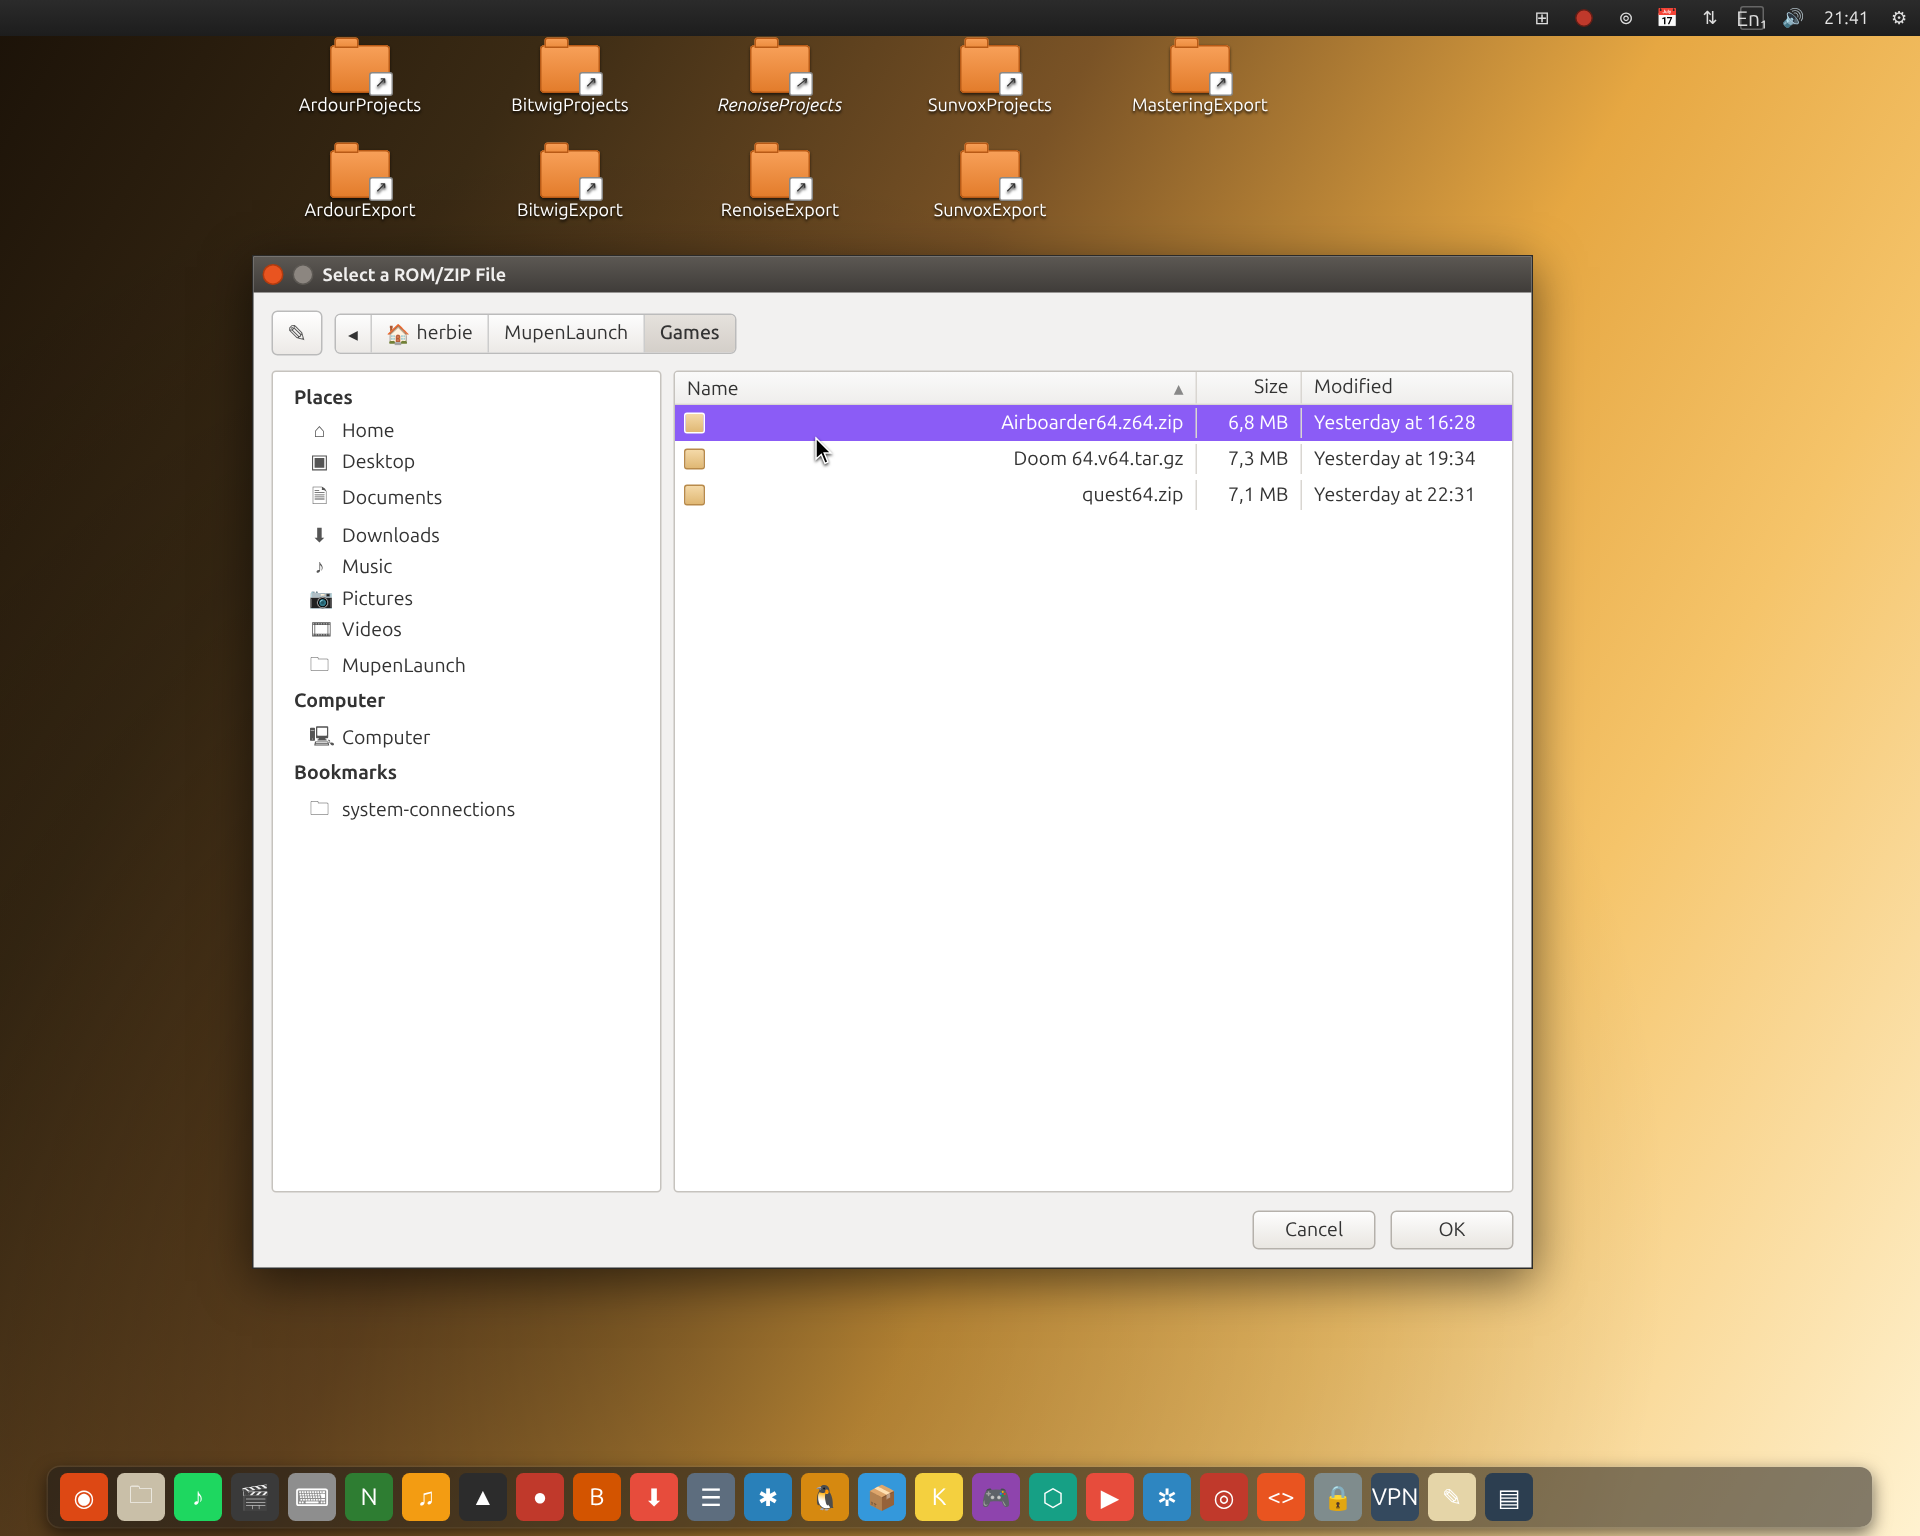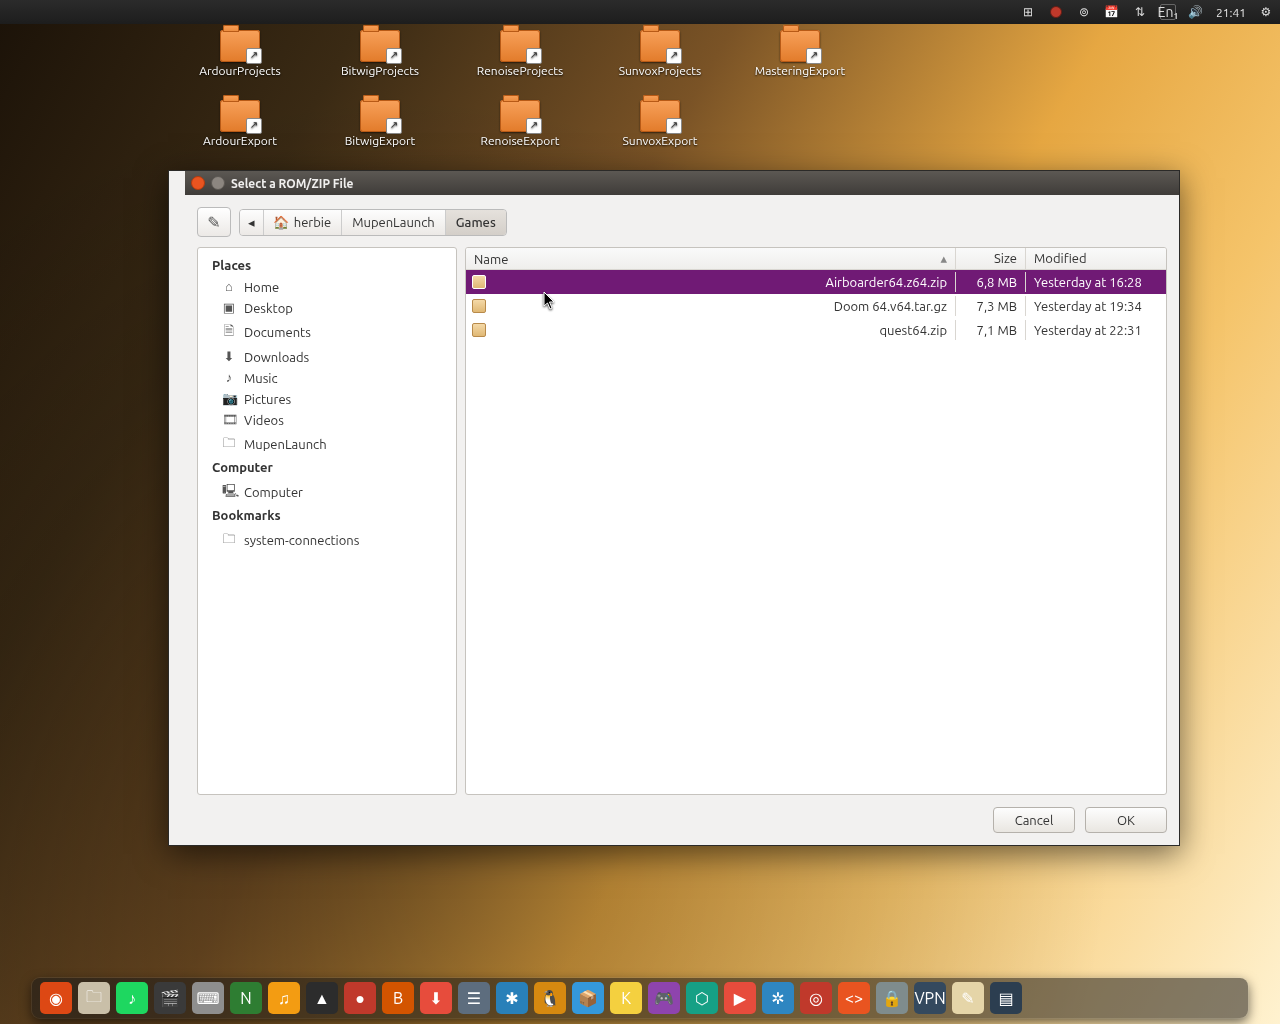--- a/index.html
+++ b/index.html
@@ -41,24 +41,23 @@
   box-shadow:inset 0 0 0 1px #b85a16;
 }
 .dicon .folder::after{
   content:"↗";position:absolute;bottom:-2px;right:-2px;
   background:#fff;color:#333;width:14px;height:14px;font-size:10px;
   border:1px solid #888;border-radius:2px;line-height:12px;text-align:center;
 }
 
 
 #dialog{
-  position:absolute; left:168px; top:170px; width:1012px; height:676px;
+  position:absolute; left:168px; top:170px; width:854px; height:676px;
   background:#f2f1f0; border:1px solid #2b2a28;
   box-shadow:0 8px 30px rgba(0,0,0,.55);
-  padding-left:16px;
 }
 #titlebar{
   height:24px; background:linear-gradient(#5c5853,#3f3c39);
   display:flex; align-items:center; gap:6px; padding:0 6px;
   color:#f0efee; font-size:12px; font-weight:bold;
 }
 .wmbtn{width:14px;height:14px;border-radius:50%;display:inline-block}
 .wmbtn.close{background:#e95420;border:1px solid #b33b0e}
 .wmbtn.min{background:#8c8680;border:1px solid #5c5853}
 
@@ -97,21 +96,21 @@
   display:flex; font-size:13px; color:#333; border-bottom:1px solid #d9d6d1;
   background:linear-gradient(#fafafa,#efeeec);
 }
 .fp-col{padding:3px 8px; border-right:1px solid #d9d6d1}
 .fp-col:last-child{border-right:none}
 .col-name{flex:1;display:flex;align-items:center;justify-content:space-between}
 .col-size{width:70px;text-align:right}
 .col-mod{width:140px}
 .fp-rows{flex:1;overflow:auto}
 .fp-row{display:flex;font-size:13px;color:#333;padding:2px 0}
-.fp-row.selected{background:#701a75;color:#fff}
+.fp-row.selected{background:#8b5cf6;color:#fff}
 .fp-row .col-name{display:flex;align-items:center;gap:6px;padding-left:6px}
 .zip-ico{
   width:14px;height:14px;border:1px solid #b88a4a;border-radius:2px;
   background:linear-gradient(#f4d9a8,#e0b874);display:inline-block;flex-shrink:0
 }
 .fp-row.selected .zip-ico{border-color:#fff}
 
 #dialog-buttons{
   display:flex; justify-content:flex-end; gap:10px; padding:12px;
 }
@@ -160,21 +159,21 @@
 
   <div id="desktop-icons">
       <div class="dicon" style="grid-area: 1 / 1;">
         <div class="folder"></div>
         <span>ArdourProjects</span>
       </div>
       <div class="dicon" style="grid-area: 1 / 2;">
         <div class="folder"></div>
         <span>BitwigProjects</span>
       </div>
-      <div class="dicon" style="grid-area: 1 / 3;">
+      <div class="dicon" style="grid-area: 1 / 3; font-style: italic;">
         <div class="folder"></div>
         <span>RenoiseProjects</span>
       </div>
       <div class="dicon" style="grid-area: 1 / 4;">
         <div class="folder"></div>
         <span>SunvoxProjects</span>
       </div>
       <div class="dicon" style="grid-area: 1 / 5;">
         <div class="folder"></div>
         <span>MasteringExport</span>

